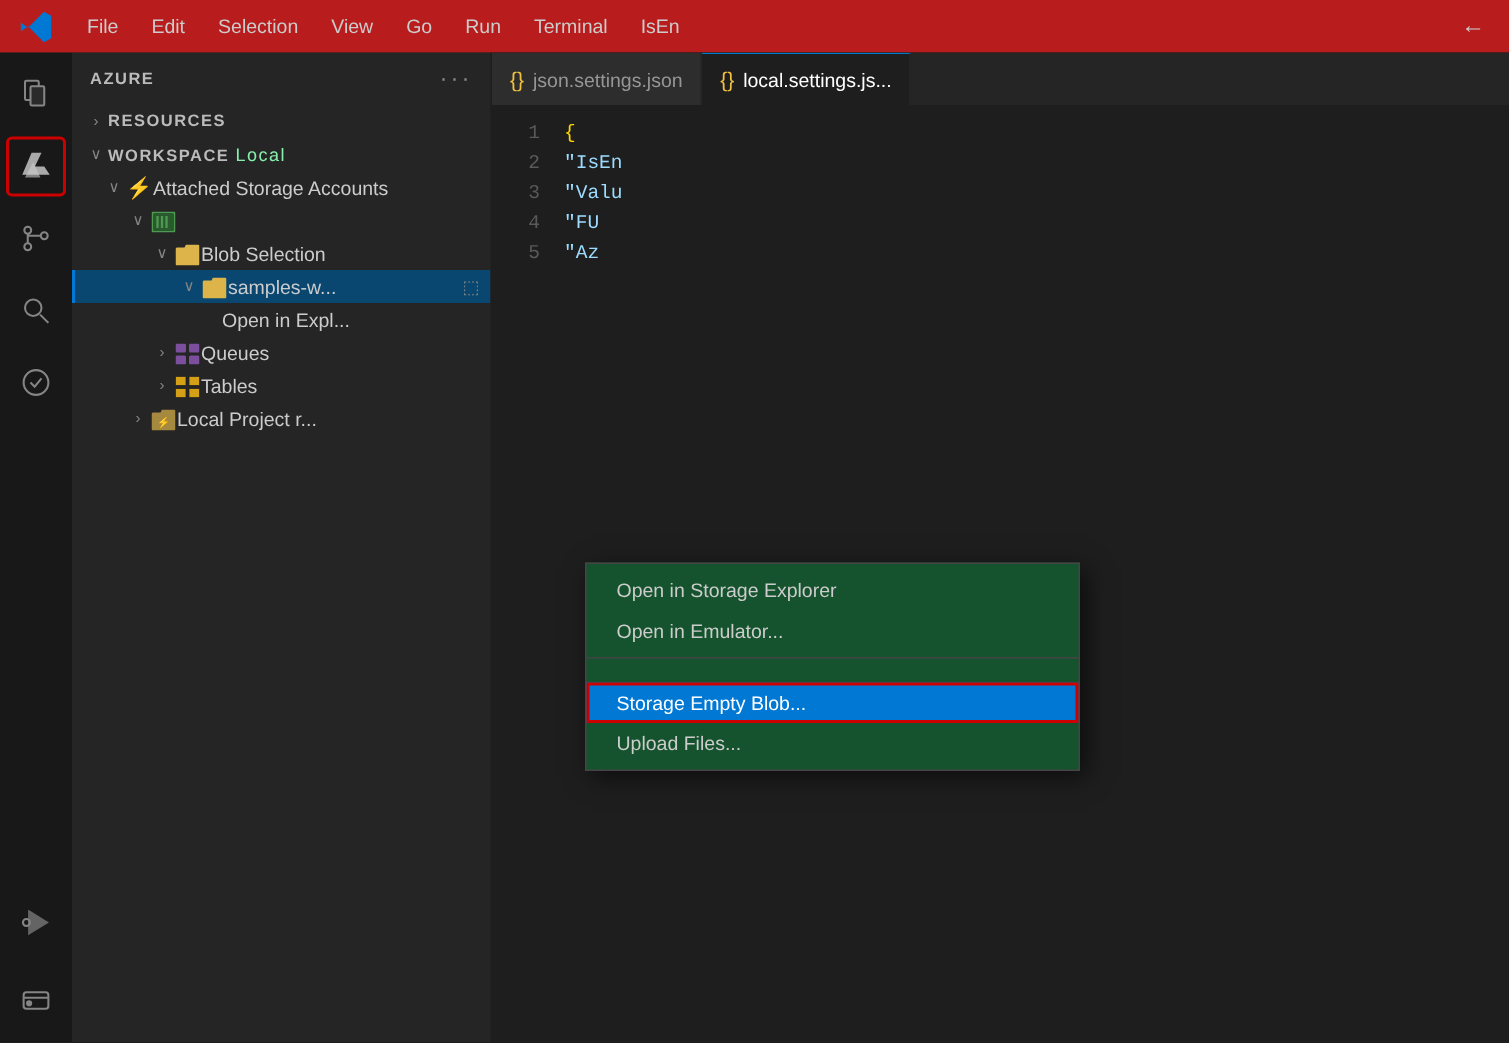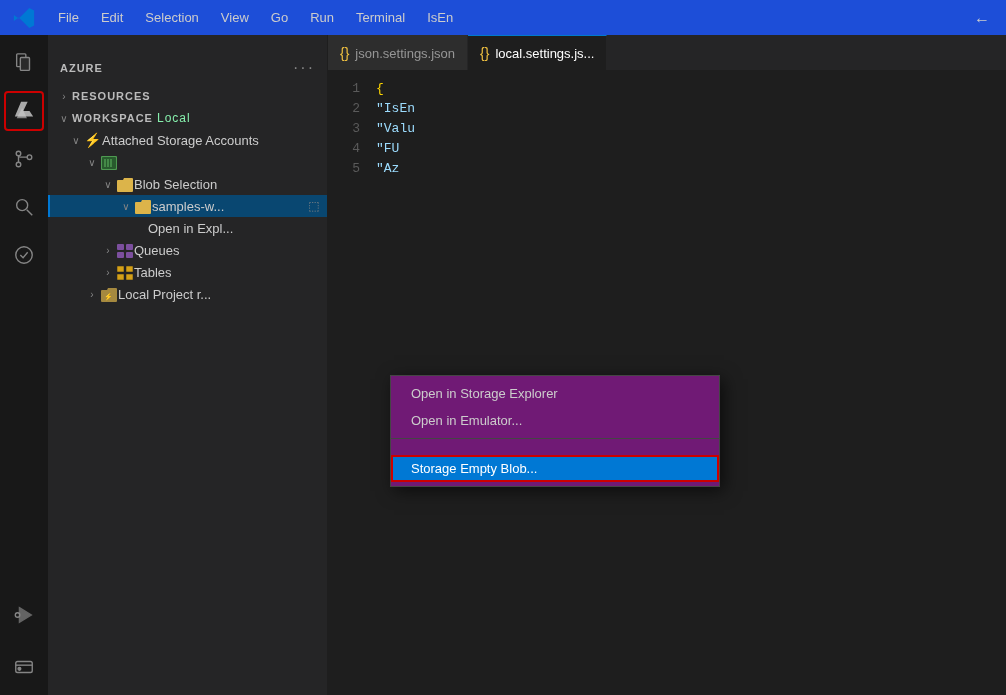--- a/index.html
+++ b/index.html
@@ -10,21 +10,21 @@
       font-family: 'Segoe UI', Tahoma, Geneva, Verdana, sans-serif;
       font-size: 13px;
       color: #cccccc;
       overflow: hidden;
       display: flex;
       flex-direction: column;
     }
 
     
     .titlebar {
-      background: #1d4ed8;
+      background: #b91c1c;
       height: 35px;
       display: flex;
       align-items: center;
       flex-shrink: 0;
     }
     .titlebar-logo {
       width: 48px;
       display: flex;
       align-items: center;
       justify-content: center;
@@ -98,21 +98,20 @@
       flex-shrink: 0;
       overflow: hidden;
       border-right: 1px solid #1e1e1e;
     }
     .sidebar-header {
       padding: 8px 12px;
       display: flex;
       align-items: center;
       justify-content: space-between;
       height: 35px;
-      margin-top: 15px;
     }
     .sidebar-title {
       font-size: 11px;
       font-weight: 700;
       letter-spacing: 1px;
       color: #bbbbbb;
     }
     .sidebar-dots {
       color: #858585;
       cursor: pointer;
@@ -239,21 +238,21 @@
     }
     .code-key { color: #9cdcfe; }
     .code-bracket { color: #ffd700; }
 
     
     .context-menu {
       position: absolute;
       top: 375px;
       left: 390px;
       width: 330px;
-      background: #701a75;
+      background: #14532d;
       border: 1px solid #454545;
       box-shadow: 4px 4px 16px rgba(0,0,0,0.6);
       z-index: 100;
       padding: 4px 0;
     }
     .context-menu-item {
       padding: 6px 20px;
       cursor: pointer;
       color: #cccccc;
       font-size: 13px;
@@ -483,13 +482,14 @@
     </div>
   </div>
 </div>
 
 <div class="context-menu">
   <div class="context-menu-item">Open in Storage Explorer</div>
   <div class="context-menu-item">Open in Emulator...</div>
   <div class="context-menu-separator"></div>
   <div class="context-menu-item"></div>
   <div class="context-menu-item highlighted">Storage Empty Blob...</div>
+  <div class="context-menu-item">Upload Files...</div>
 </div>
 
 </body></html>

